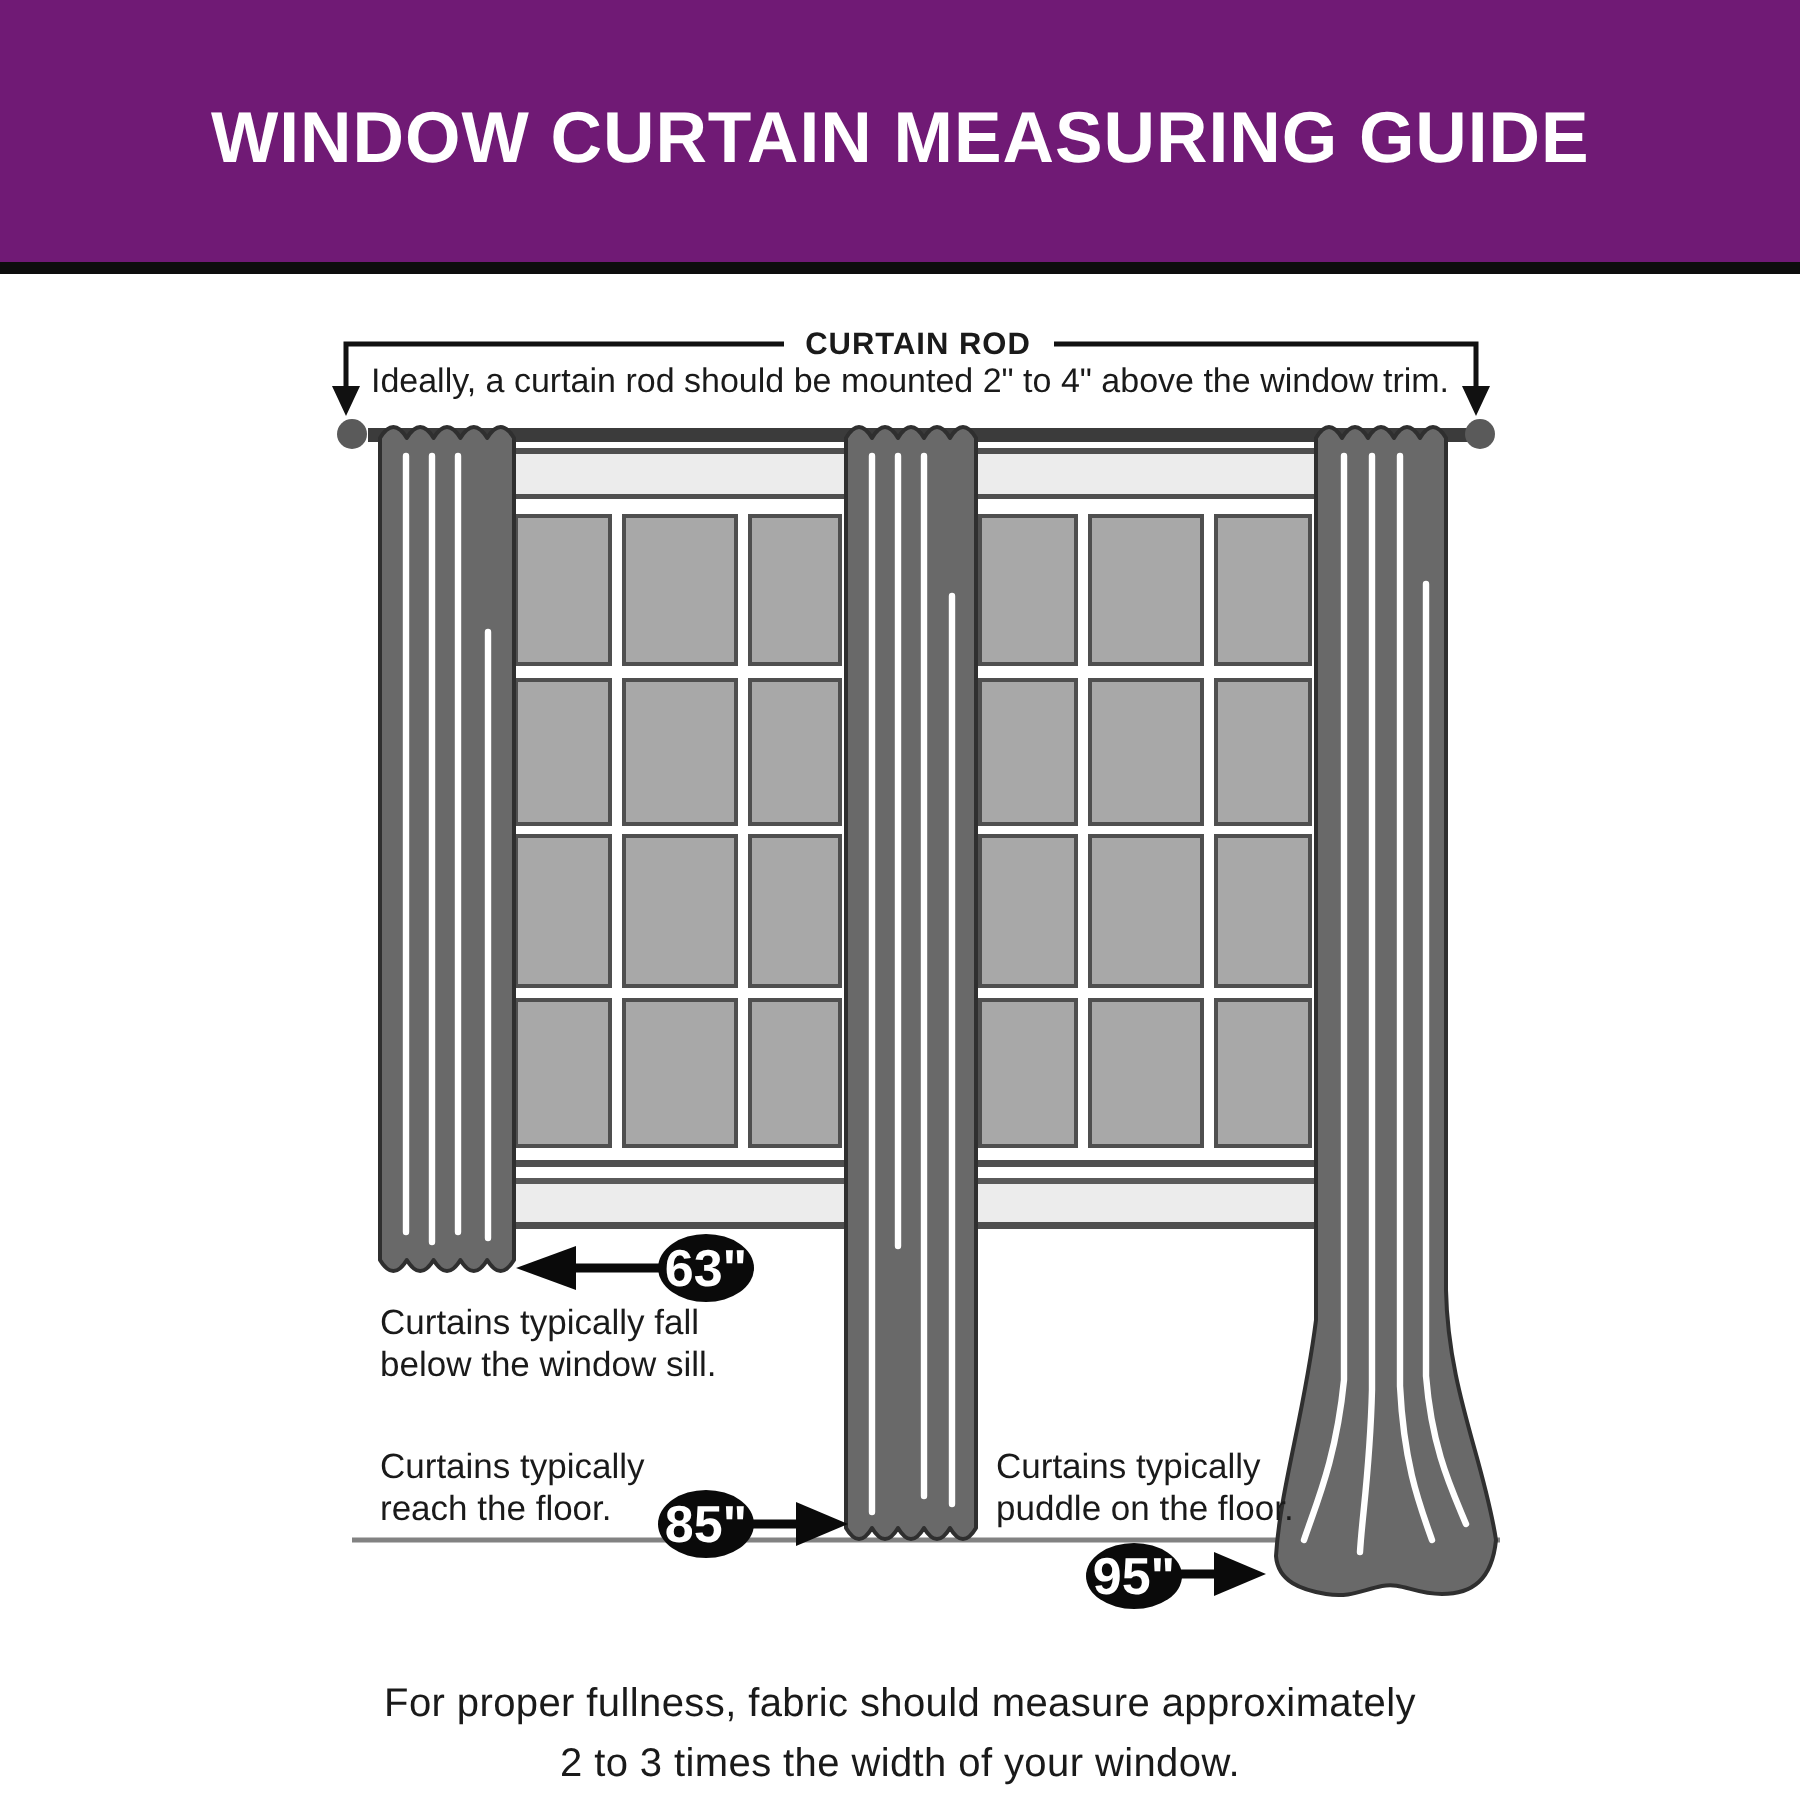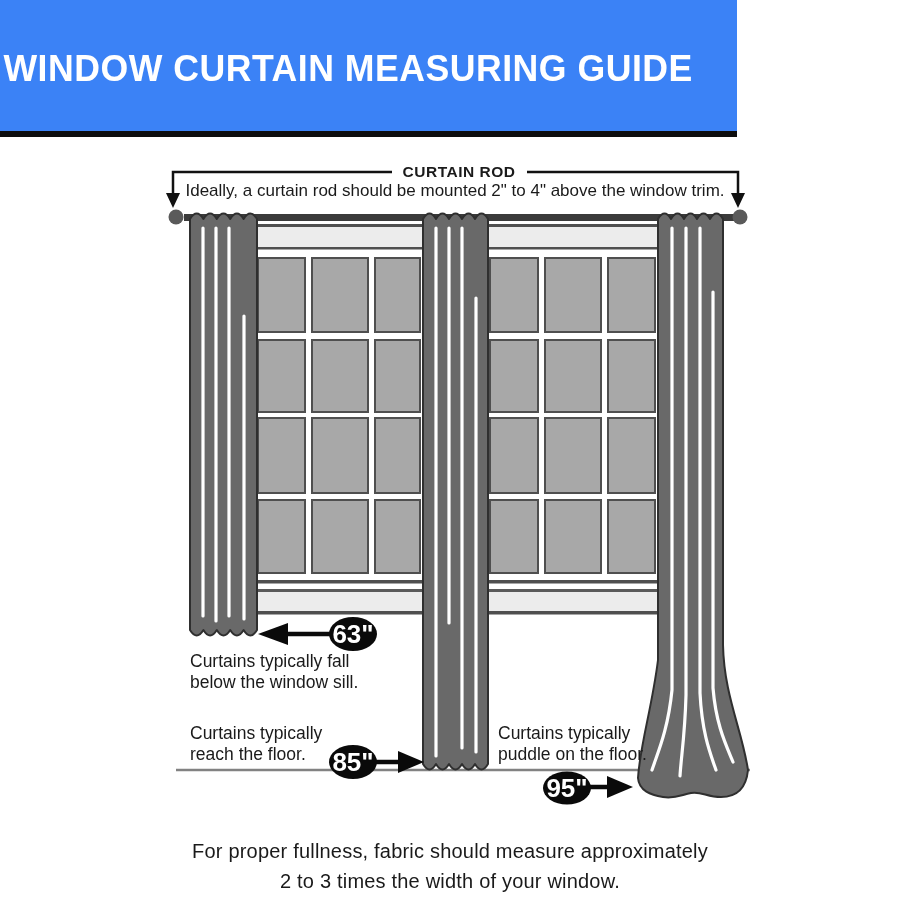--- a/index.html
+++ b/index.html
@@ -1,19 +1,19 @@
 <!DOCTYPE html>
 <html><head>
 <meta charset="utf-8">
 <style>
   html,body{margin:0;padding:0;background:#ffffff;}
   .page{width:900px;height:900px;position:relative;background:#ffffff;overflow:hidden;
         font-family:"Liberation Sans", sans-serif;}
-  .banner{width:737px;height:131px;background:#3b82f6;border-bottom:6px solid #0d0d0d;
-          display:flex;align-items:center;justify-content:flex-start;box-sizing:content-box;}
+  .banner{width:900px;height:131px;background:#701a75;border-bottom:6px solid #0d0d0d;
+          display:flex;align-items:center;justify-content:center;box-sizing:content-box;}
   .banner h1{margin:0;padding-top:6px;color:#ffffff;font-size:36px;font-weight:bold;
              letter-spacing:0.5px;white-space:nowrap;transform:scaleX(0.99);}
   svg{display:block;}
   .lbl{font-family:"Liberation Sans", sans-serif;fill:#1a1a1a;}
   .rod-label{font-size:15.5px;font-weight:bold;letter-spacing:0.5px;}
   .note{font-size:17px;}
   .cap{font-size:17.5px;}
   .badge-txt{font-size:26px;font-weight:bold;fill:#ffffff;}
   .footer-txt{font-size:20px;letter-spacing:0.2px;}
 </style>

